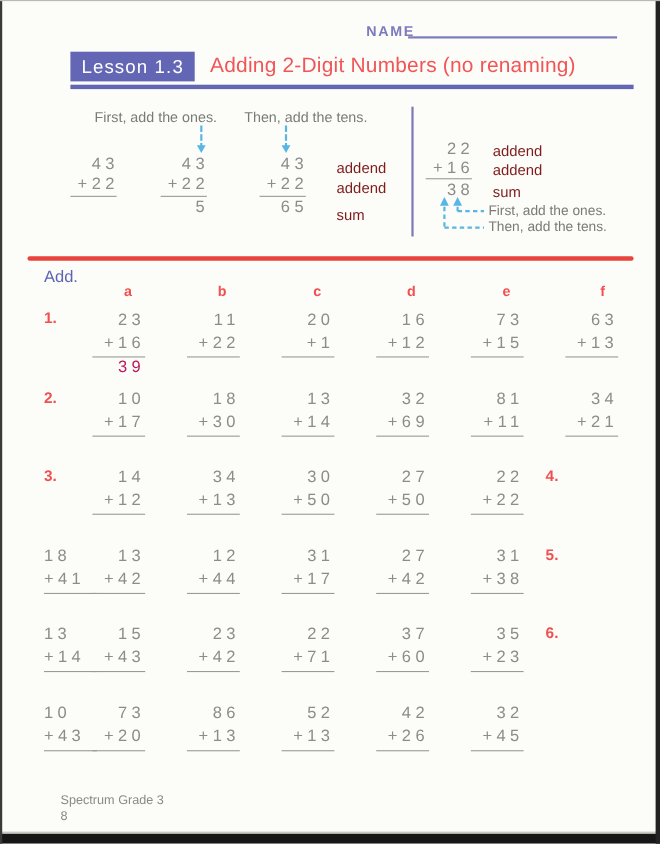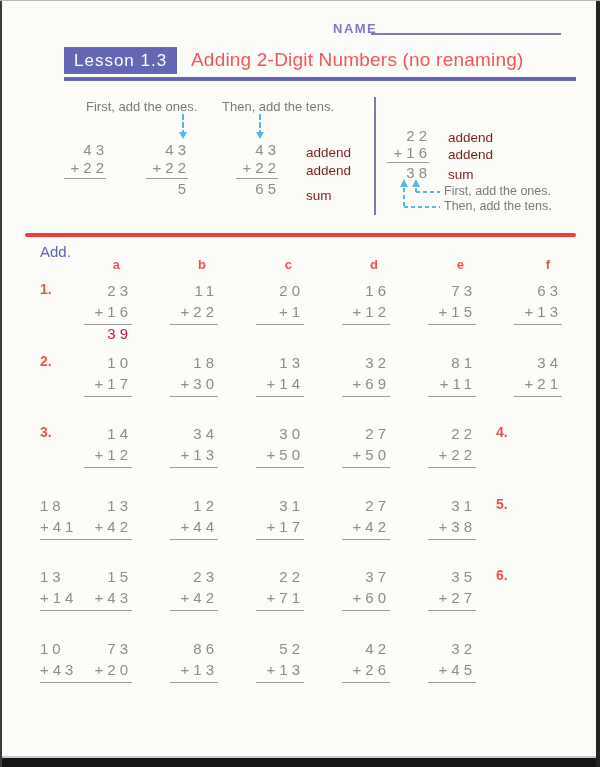--- a/index.html
+++ b/index.html
@@ -289,21 +289,21 @@
         <div class="num p-bot">+71</div>
         <div class="p-line"></div>
       </div>
       <div class="pcell">
         <div class="num p-top">37</div>
         <div class="num p-bot">+60</div>
         <div class="p-line"></div>
       </div>
       <div class="pcell">
         <div class="num p-top">35</div>
-        <div class="num p-bot">+27</div>
+        <div class="num p-bot">+23</div>
         <div class="p-line"></div>
       </div>
       <div class="row-num">6.</div>
       <div class="pcell">
         <div class="num p-top">10</div>
         <div class="num p-bot">+43</div>
         <div class="p-line"></div>
       </div>
       <div class="pcell">
         <div class="num p-top">73</div>
@@ -325,14 +325,18 @@
         <div class="num p-bot">+26</div>
         <div class="p-line"></div>
       </div>
       <div class="pcell">
         <div class="num p-top">32</div>
         <div class="num p-bot">+45</div>
         <div class="p-line"></div>
       </div>
     </div>
 
+  <div class="footer">
+    <div>Spectrum Grade 3</div>
+    <div>8</div>
+  </div>
 
 </div>
 
 </body></html>

